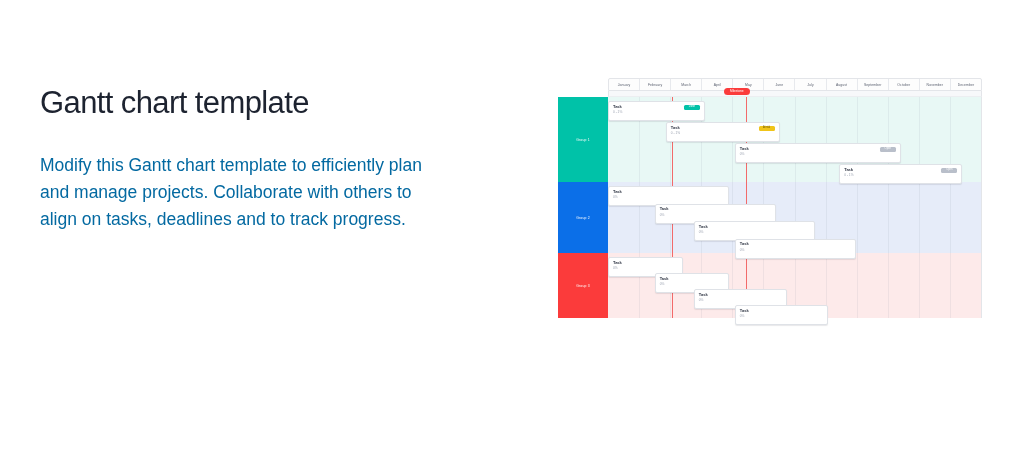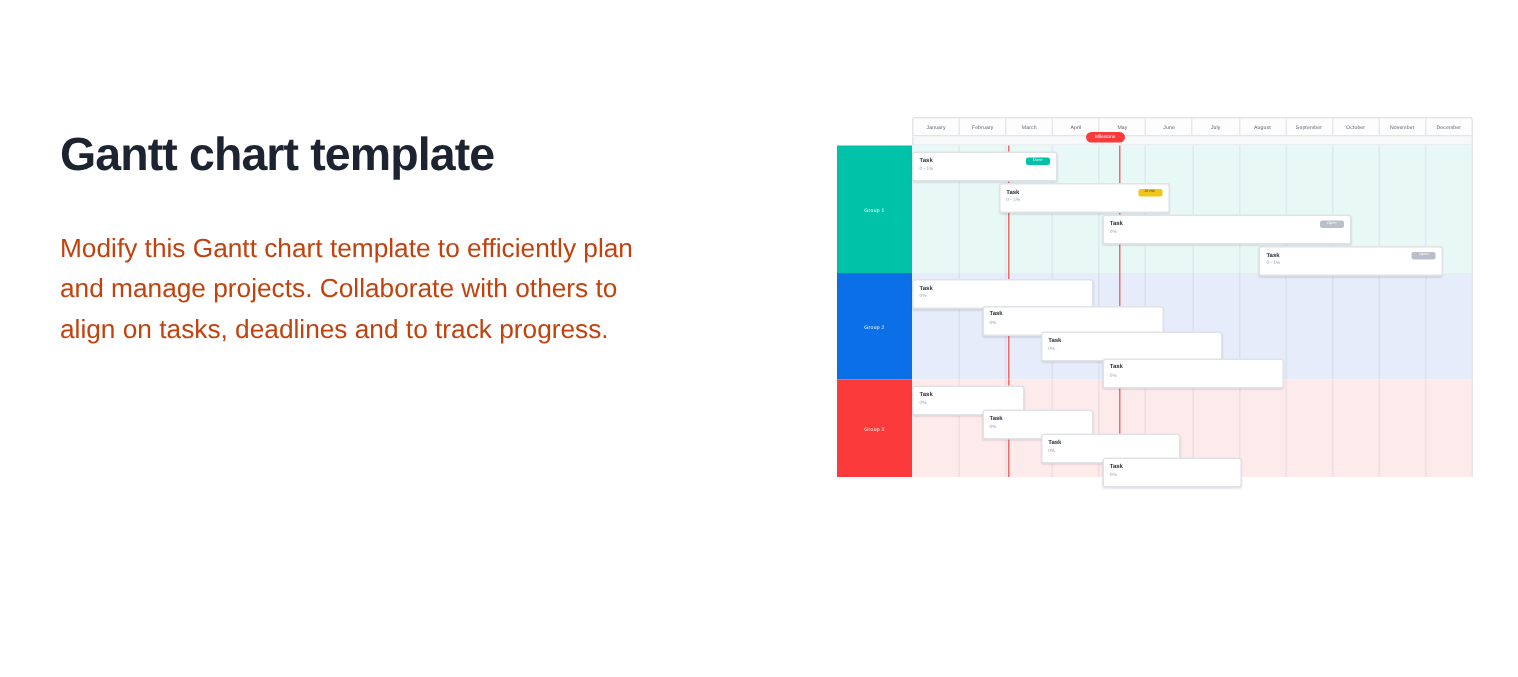--- a/index.html
+++ b/index.html
@@ -19,29 +19,29 @@
   
   .promo {
     position: absolute;
     left: 40px;
     top: 84px;
     width: 430px;
   }
   .promo-title {
     font-size: 31px;
     line-height: 38px;
-    font-weight: bold;
+    font-weight: normal;
     letter-spacing: -0.6px;
     color: #1d2330;
     margin: 0 0 30px 0;
   }
   .promo-body {
     font-size: 17.5px;
     line-height: 27px;
-    color: #c2410c;
+    color: #0369a1;
     margin: 0 0 32px 0;
     max-width: 400px;
   }
   .cta-wrap {
     position: relative;
     display: inline-block;
   }
   .cta-shadow {
     position: absolute;
     left: 6px;

